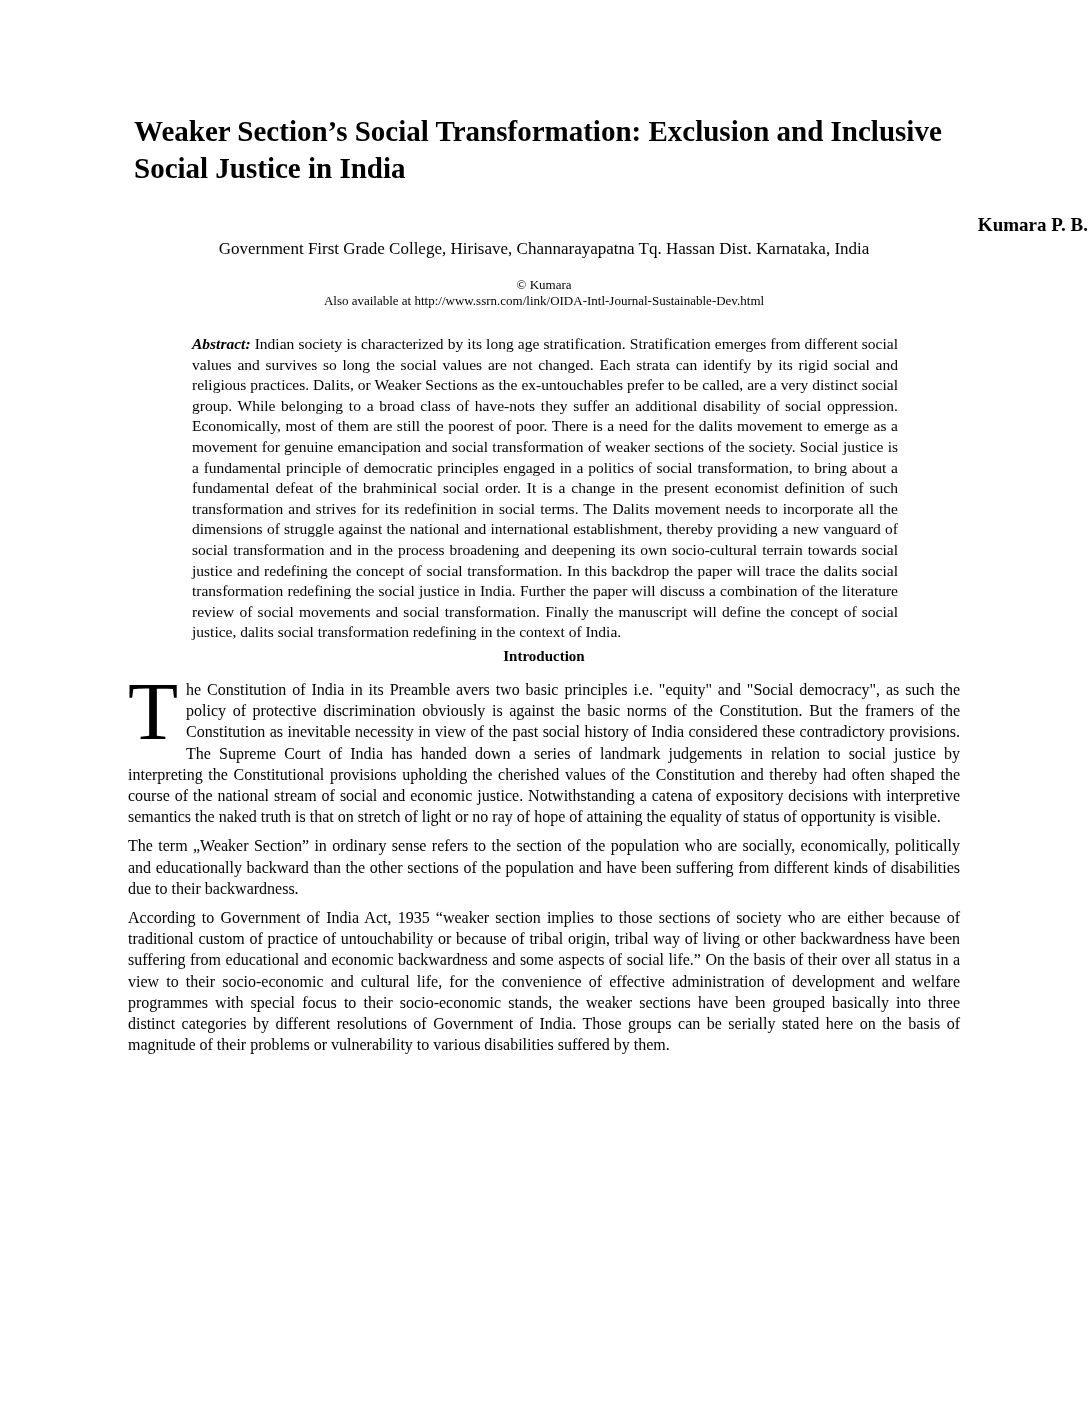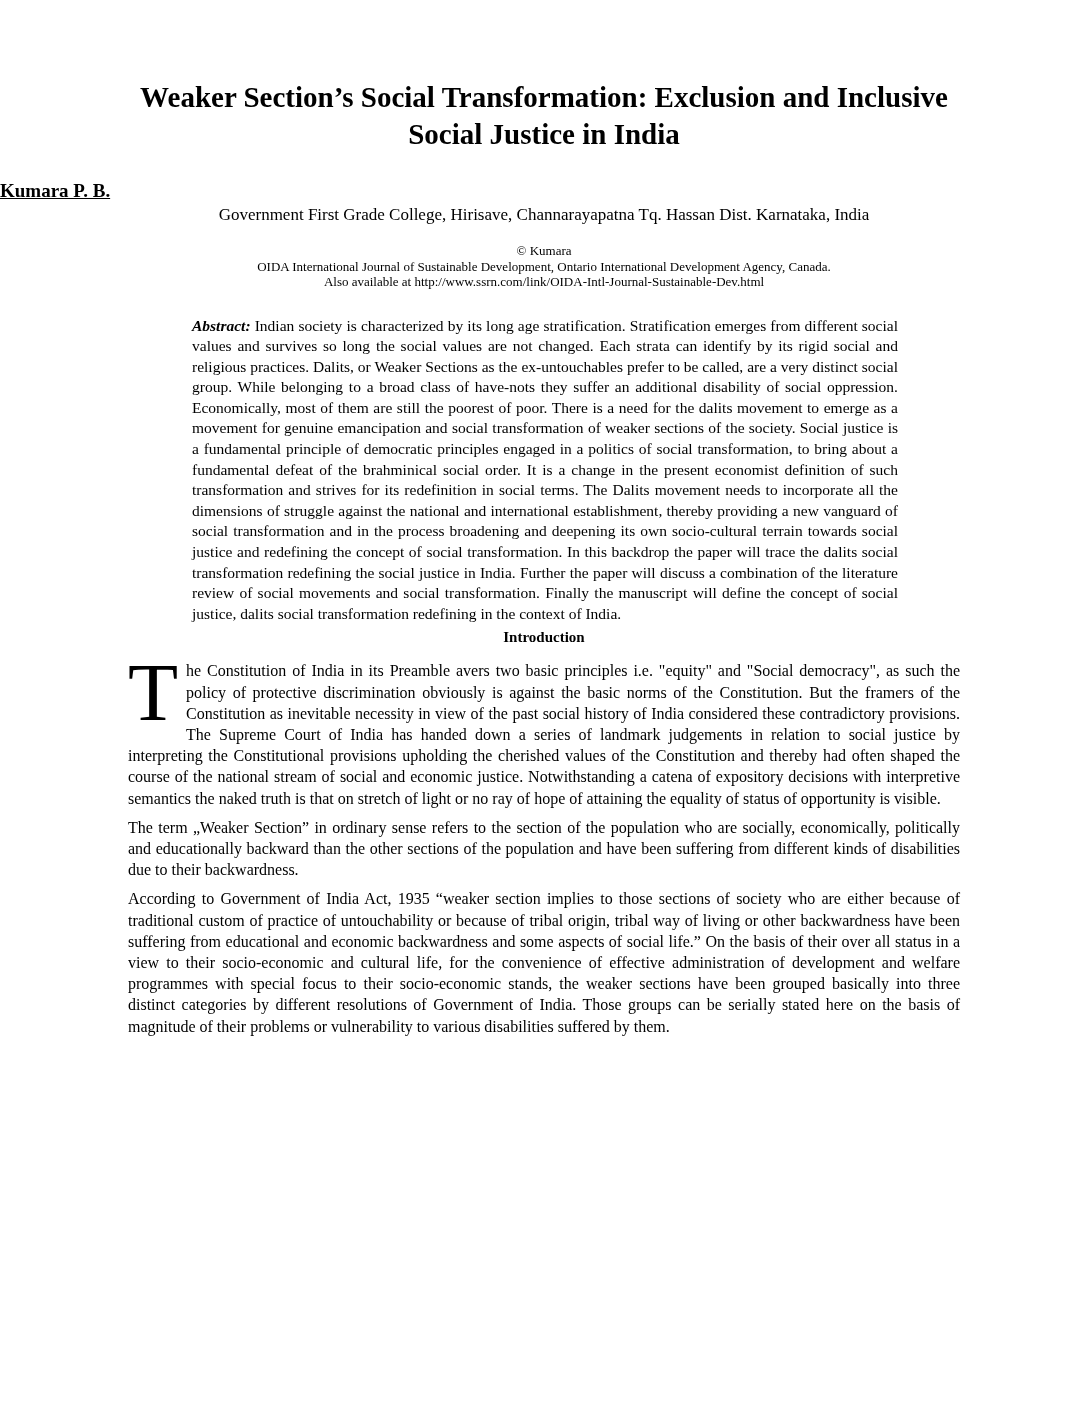--- a/index.html
+++ b/index.html
@@ -11,34 +11,32 @@
     position: relative;
     width: 1088px;
     height: 1408px;
     background: #ffffff;
     color: #000000;
     font-family: "Liberation Serif", serif;
     overflow: hidden;
   }
   .title {
     margin: 0 auto;
-    padding-top: 79px;
+    padding-top: 113px;
     max-width: 820px;
-    text-align: center;
     font-weight: bold;
     font-size: 29px;
     line-height: 37px;
   }
   .author {
     margin-top: 26px;
-    text-align: left;
+    text-align: right;
     font-weight: bold;
     font-size: 19px;
     line-height: 23px;
-    text-decoration: underline;
   }
   .affiliation {
     margin-top: 2px;
     text-align: center;
     font-size: 17px;
     line-height: 21px;
   }
   .meta {
     margin-top: 18px;
     text-align: center;
@@ -88,21 +86,20 @@
 <div class="page">
 
   <h1 class="title">Weaker Section’s Social Transformation: Exclusion and Inclusive Social Justice in India</h1>
 
   <div class="author">Kumara P. B.</div>
 
   <div class="affiliation">Government First Grade College, Hirisave, Channarayapatna Tq. Hassan Dist. Karnataka, India</div>
 
   <div class="meta">
     <div>© Kumara</div>
-    <div>OIDA International Journal of Sustainable Development, Ontario International Development Agency, Canada.</div>
     <div>Also available at http://www.ssrn.com/link/OIDA-Intl-Journal-Sustainable-Dev.html</div>
   </div>
 
   <p class="abstract-block">
     <span class="bold">Abstract:</span><span> Indian society is characterized by its long age stratification. Stratification emerges from different social values and survives so long the social values are not changed. Each strata can identify by its rigid social and religious practices.  Dalits, or Weaker Sections as the ex-untouchables prefer to be called, are a very distinct social group.  While belonging to a broad class of have-nots they suffer an additional disability of social oppression. Economically, most of them are still the poorest of poor.  There is a need for the dalits movement to emerge as a movement for genuine emancipation and social transformation of weaker sections of the society.  Social justice is a fundamental principle of democratic principles engaged in a politics of social transformation, to bring about a fundamental defeat of the brahminical social order.  It is a change in the present economist definition of such transformation and strives for its redefinition in social terms.  The Dalits movement needs to incorporate all the dimensions of struggle against the national and international establishment, thereby providing a new vanguard of social transformation and in the process broadening and deepening its own socio-cultural terrain towards social justice and redefining the concept of social transformation.  In this backdrop the paper will trace the dalits social transformation redefining the social justice in India.  Further the paper will discuss a combination of the literature review of social movements and social transformation.  Finally the manuscript will define the concept of social justice, dalits social transformation redefining in the context of India.</span>
   </p>
 
 
   <h2 class="section-heading">Introduction</h2>
 

